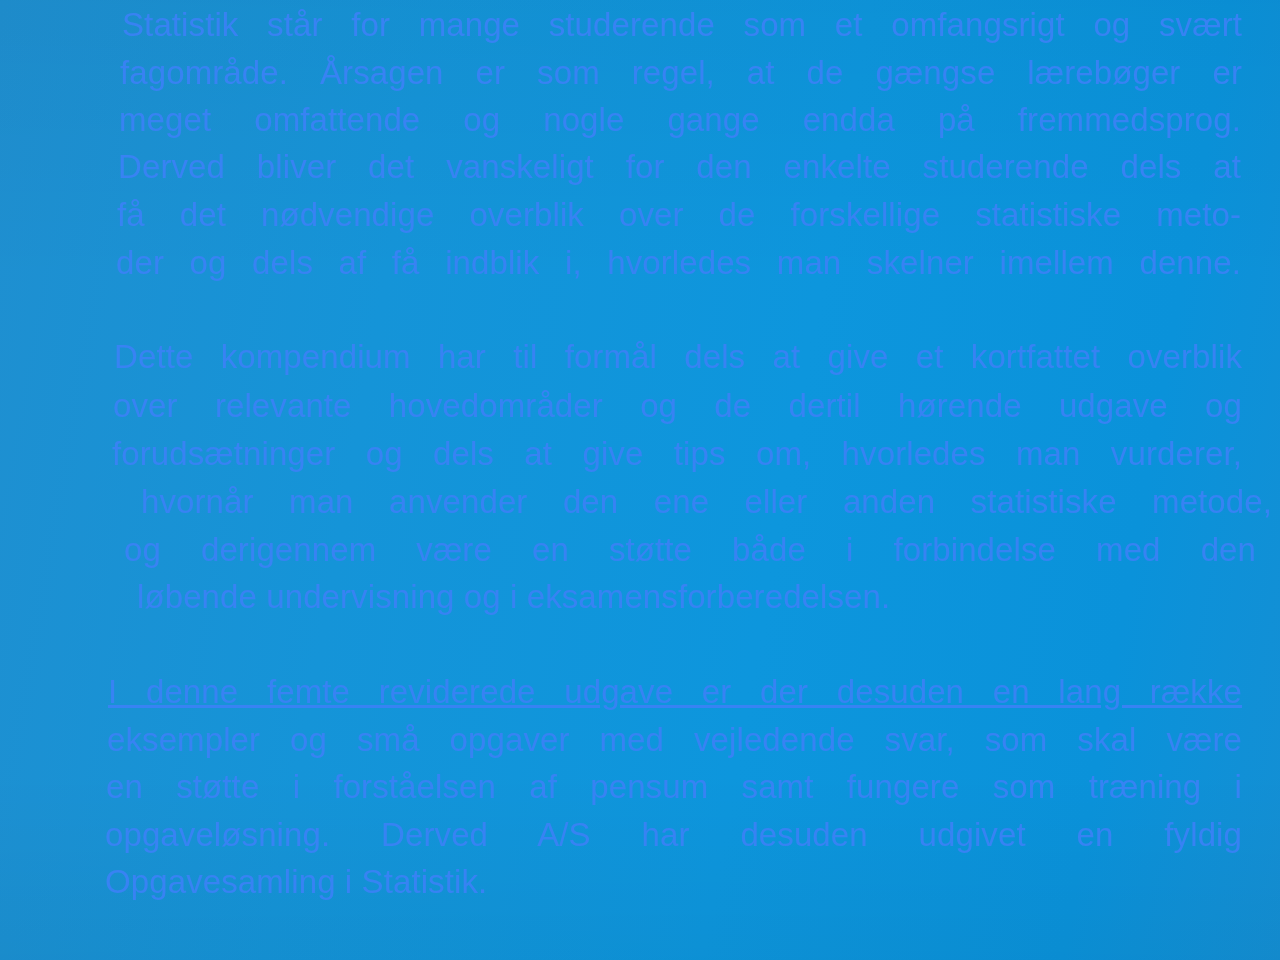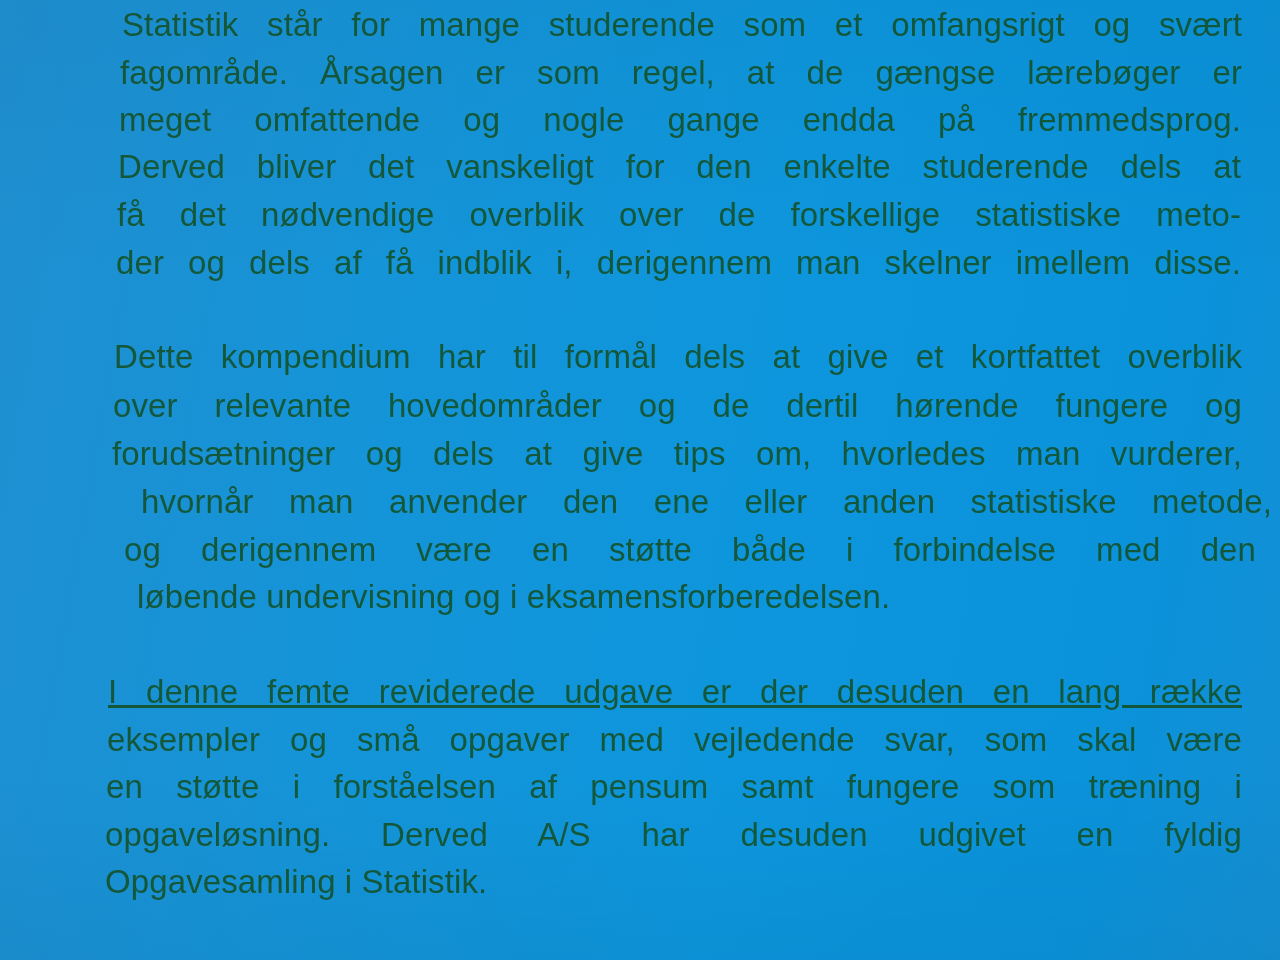--- a/index.html
+++ b/index.html
@@ -19,21 +19,21 @@
     inset: 0;
     background: linear-gradient(180deg, rgba(0,0,0,0.03) 0%, rgba(0,0,0,0) 30%, rgba(0,0,0,0) 80%, rgba(0,0,0,0.04) 100%);
     pointer-events: none;
   }
   .cover {
     position: absolute;
     inset: 0;
   }
   .line {
     position: absolute;
-    color: #14532d;
+    color: #3b82f6;
     font-size: 33px;
     line-height: 40px;
     white-space: nowrap;
     text-align: justify;
     text-align-last: justify;
     letter-spacing: 0.1px;
     filter: blur(0.45px);
     opacity: 0.92;
   }
   .line.last {
@@ -45,26 +45,26 @@
 
 <div class="cover">
   <div class="vignette"></div>
 
   <div>
     <div class="line" style="left:122px; top:5px; width:1120px;">Statistik står for mange studerende som et omfangsrigt og svært</div>
     <div class="line" style="left:120px; top:53px; width:1122px;">fagområde. Årsagen er som regel, at de gængse lærebøger er</div>
     <div class="line" style="left:119px; top:100px; width:1122px;">meget omfattende og nogle gange endda på fremmedsprog.</div>
     <div class="line" style="left:118px; top:147px; width:1123px;">Derved bliver det vanskeligt for den enkelte studerende dels at</div>
     <div class="line" style="left:117px; top:195px; width:1124px;">få det nødvendige overblik over de forskellige statistiske meto-</div>
-    <div class="line" style="left:116px; top:243px; width:1125px;">der og dels af få indblik i, derigennem man skelner imellem disse.</div>
+    <div class="line" style="left:116px; top:243px; width:1125px;">der og dels af få indblik i, hvorledes man skelner imellem denne.</div>
   </div>
 
   <div>
     <div class="line" style="left:114px; top:337px; width:1128px;">Dette kompendium har til formål dels at give et kortfattet overblik</div>
-    <div class="line" style="left:113px; top:386px; width:1129px;">over relevante hovedområder og de dertil hørende fungere og</div>
+    <div class="line" style="left:113px; top:386px; width:1129px;">over relevante hovedområder og de dertil hørende udgave og</div>
     <div class="line" style="left:112px; top:434px; width:1130px;">forudsætninger og dels at give tips om, hvorledes man vurderer,</div>
     <div class="line" style="left:111px; top:482px; width:1131px;margin-left:30px;">hvornår man anvender den ene eller anden statistiske metode,</div>
     <div class="line" style="left:124px; top:530px; width:1132px;">og derigennem være en støtte både i forbindelse med den</div>
     <div class="line last" style="left:109px; top:577px; width:1132px;margin-left:28px;">løbende undervisning og i eksamensforberedelsen.</div>
   </div>
 
   <div>
     <div class="line" style="left:108px; top:672px; width:1134px;text-decoration:underline;">I denne femte reviderede udgave er der desuden en lang række</div>
     <div class="line" style="left:107px; top:720px; width:1135px;">eksempler og små opgaver med vejledende svar, som skal være</div>
     <div class="line" style="left:106px; top:767px; width:1136px;">en støtte i forståelsen af pensum samt fungere som træning i</div>

